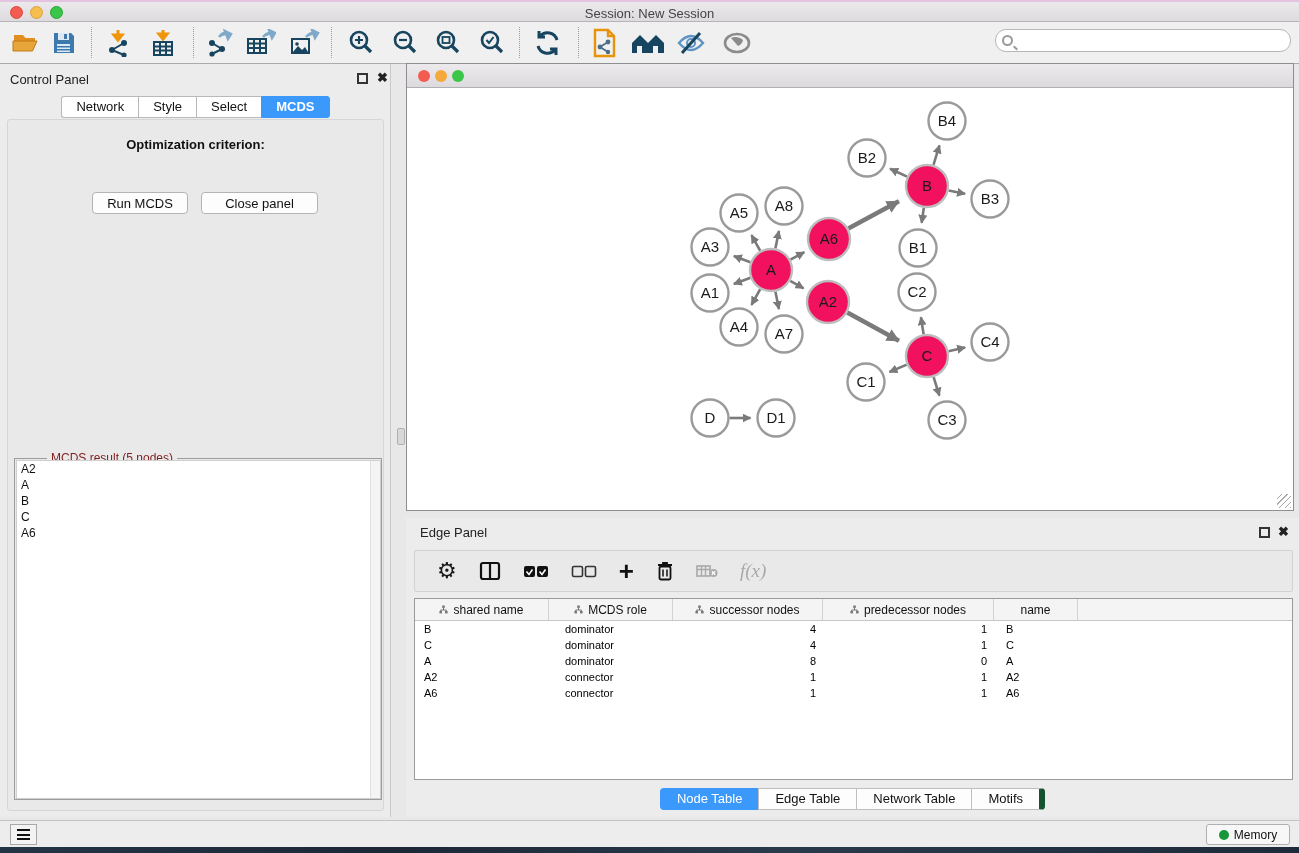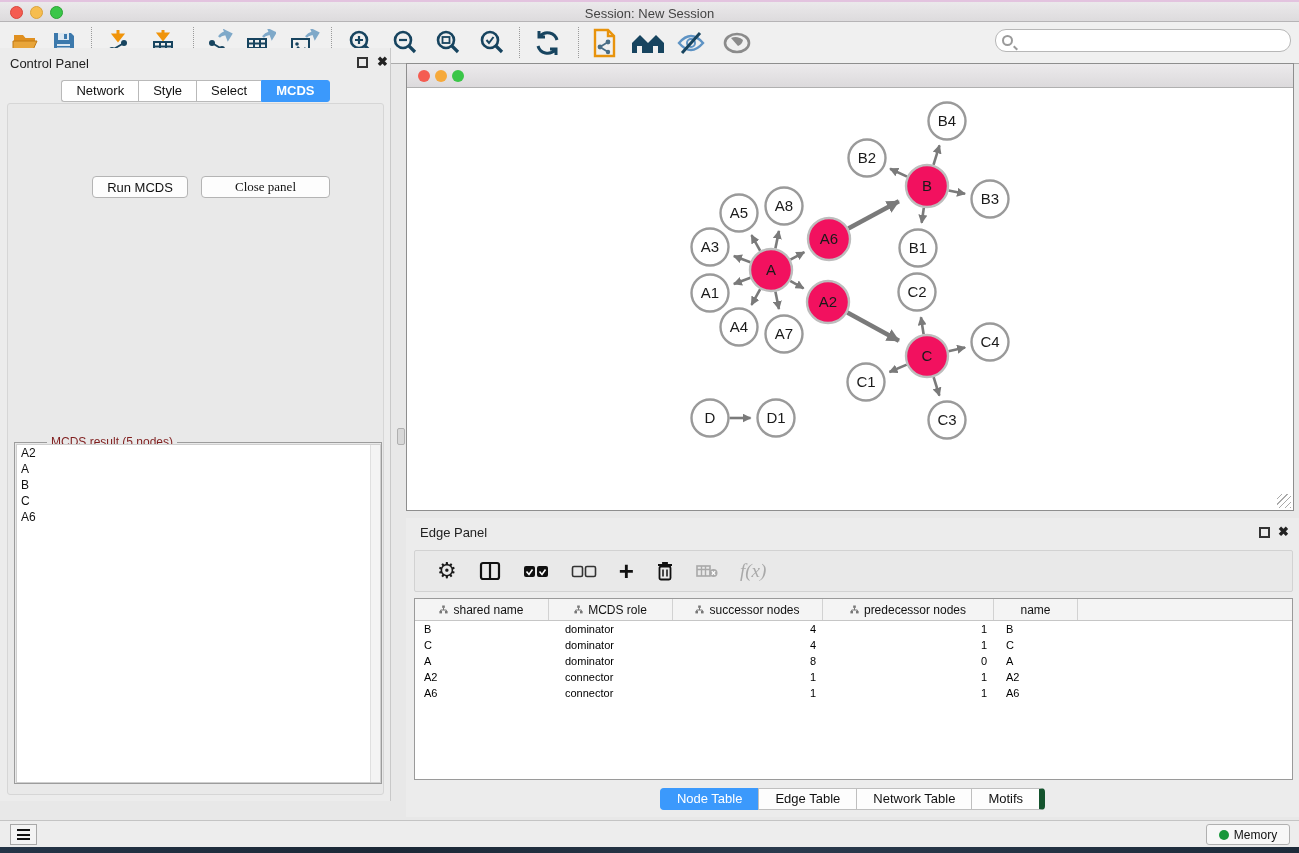--- a/index.html
+++ b/index.html
@@ -19,21 +19,21 @@
   
   #toolbar { left:0; top:22px; width:1299px; height:42px; background:#f0f0f0; border-bottom:1px solid #ababab; }
   .tsep { top:5px; width:1px; height:31px; border-left:1px dotted #9b9b9b; }
   .tbtn { top:3px; height:36px; display:flex; align-items:center; justify-content:center; }
   #search-wrap { left:995px; top:7px; width:296px; height:23px; background:#fff; border:1px solid #b7b7b7; border-radius:11px; display:flex; align-items:center; padding-left:6px; }
   #search-input { border:none; outline:none; flex:1; height:19px; font-size:12px; background:transparent; }
   .mag { width:11px; height:11px; border:2px solid #9a9a9a; border-radius:50%; position:relative; margin-right:4px; }
   .mag:after { content:""; position:absolute; width:5px; height:2px; background:#9a9a9a; transform:rotate(45deg); left:9px; top:10px; }
 
   
-  #control-panel { left:0; top:48px; width:391px; height:753px; background:#ececec; border-right:1px solid #c9c9c9; }
+  #control-panel { left:0; top:64px; width:391px; height:753px; background:#ececec; border-right:1px solid #c9c9c9; }
   #cp-title { left:10px; top:8px; font-size:13px; color:#222; }
   .panel-float { width:11px; height:11px; border:2px solid #333; top:9px; }
   .panel-close { font-size:13px; font-weight:bold; color:#222; top:6px; }
   #cp-tabs { left:0; top:32px; width:391px; display:flex; justify-content:center; }
   .cp-tab { height:22px; line-height:20px; padding:0 14px; background:#fff; border:1px solid #b9b9b9; border-right:none;
     font-size:13px; color:#111; }
   .cp-tab:first-child { border-radius:3px 0 0 3px; }
   .cp-tab:last-child { border-radius:0 3px 3px 0; border-right:1px solid #b9b9b9; }
   .cp-tab.sel { background:#3b99fc; color:#fff; border-color:#3b99fc; font-weight:bold; }
   #cp-inner { left:7px; top:55px; width:377px; height:692px; background:#e9e9e9; border:1px solid #d6d6d6; border-radius:3px; }
@@ -42,21 +42,21 @@
     display:flex; align-items:center; }
   #criterion-text { flex:1; font-size:13px; color:#111; padding-left:8px; }
   #criterion-stepper { width:19px; height:22px; background:linear-gradient(#6cb2fd,#2f8cfb); border-radius:0 3px 3px 0;
     display:flex; flex-direction:column; align-items:center; justify-content:center; }
   .chev { width:0; height:0; border-left:4px solid transparent; border-right:4px solid transparent; }
   .chev.up { border-bottom:4px solid #fff; margin-bottom:2px; }
   .chev.dn { border-top:4px solid #fff; }
   .cp-btn { top:128px; height:22px; background:#fdfdfd; border:1px solid #b4b4b4; border-radius:4px; font-size:13px; color:#111;
     display:flex; align-items:center; justify-content:center; }
   #run-btn { left:92px; width:96px; }
-  #close-btn { left:201px; width:129px;font-family:Liberation Serif, serif; }
+  #close-btn { left:201px; width:117px; }
   #result-box { left:14px; top:394px; width:368px; height:342px; border:1px solid #9c9c9c; }
   #result-legend { left:6px; top:-8px; background:#e9e9e9; padding:0 4px; font-size:12px; color:#7f1d1d;margin-left:26px; }
   #result-list { left:1px; top:1px; width:365px; height:339px; background:#fff; border:1px solid #cfcfcf; overflow:hidden; }
   #result-scroll { right:0; top:0; width:10px; height:100%; background:#f4f4f4; border-left:1px solid #e0e0e0; }
   .result-item { font-size:12px; color:#111; line-height:16px; padding-left:4px; }
 
   
   #splitter-handle { left:397px; top:428px; width:8px; height:17px; background:#d8d8d8; border:1px solid #b0b0b0; border-radius:2px; }
 
   
@@ -258,20 +258,21 @@
   <div class="panel-close abs" style="left:377px">✖</div>
 
   <div id="cp-tabs" class="abs">
       <div class="cp-tab">Network</div>
       <div class="cp-tab">Style</div>
       <div class="cp-tab">Select</div>
       <div class="cp-tab sel">MCDS</div>
     </div>
 
   <div id="cp-inner" class="abs"></div>
+  <div id="opt-label" class="abs">Optimization criterion:</div>
 
 
   <div id="run-btn" class="cp-btn abs">Run MCDS</div>
   <div id="close-btn" class="cp-btn abs">Close panel</div>
 
   <div id="result-box" class="abs">
     <span id="result-legend" class="abs">MCDS result (5 nodes)</span>
     <div id="result-list" class="abs">
       <div id="result-scroll" class="abs"></div>
     <div class="result-item">A2</div>

